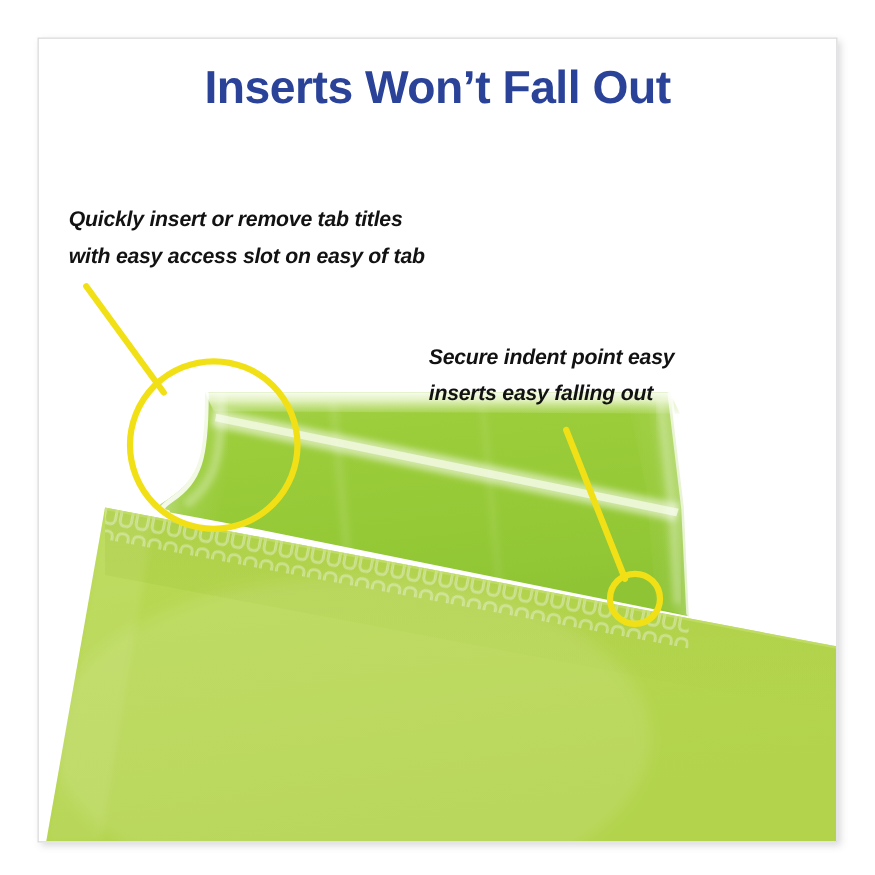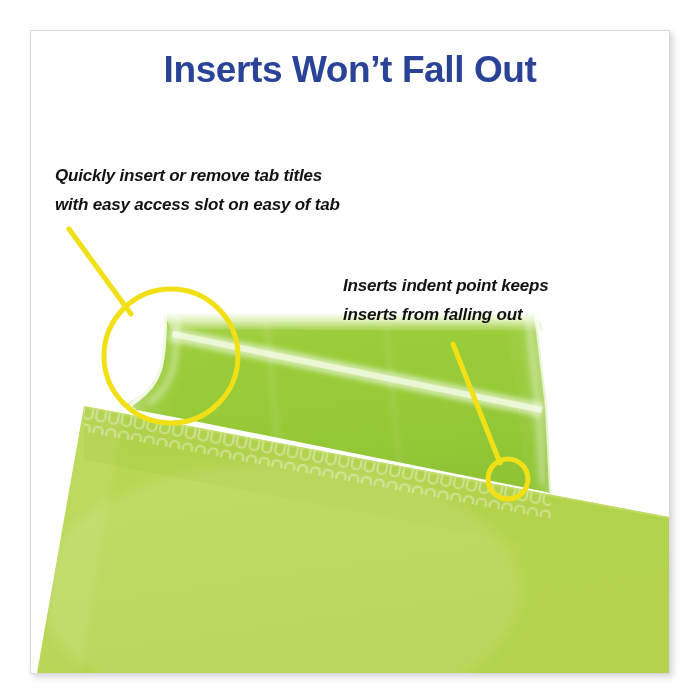--- a/index.html
+++ b/index.html
@@ -229,22 +229,22 @@
     </div>
 
     <div id="headline">Inserts Won’t Fall Out</div>
 
     <div class="callout" id="callout-left">
       <span class="line">Quickly insert or remove tab titles</span>
       <span class="line">with easy access slot on easy of tab</span>
     </div>
 
     <div class="callout" id="callout-right">
-      <span class="line">Inserts indent point keeps</span>
-      <span class="line">inserts from falling out</span>
+      <span class="line">Secure indent point easy</span>
+      <span class="line">inserts easy falling out</span>
     </div>
 
     <div id="annotations">
       <svg width="638" height="642" viewBox="0 0 638 642" xmlns="http://www.w3.org/2000/svg">
         <g>
           <line x1="38" y1="198" x2="100" y2="283" stroke="#f2e016" stroke-width="5" stroke-linecap="round"></line>
           <circle cx="140" cy="325" r="67" fill="none" stroke="#f2e016" stroke-width="5"></circle>
         </g>
         <g>
           <line x1="422" y1="313" x2="469" y2="432" stroke="#f2e016" stroke-width="5" stroke-linecap="round"></line>

